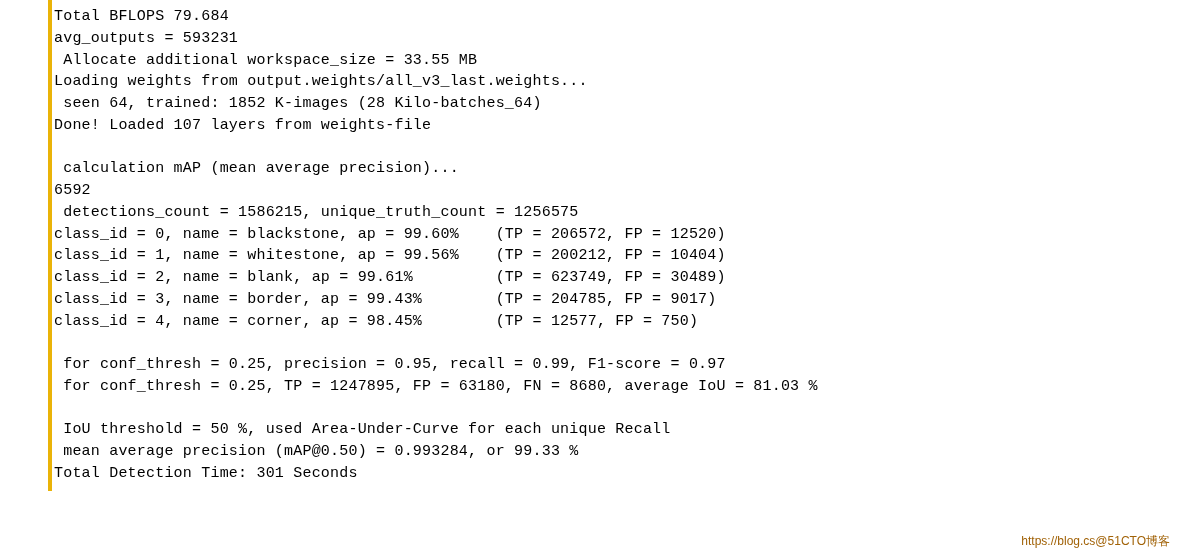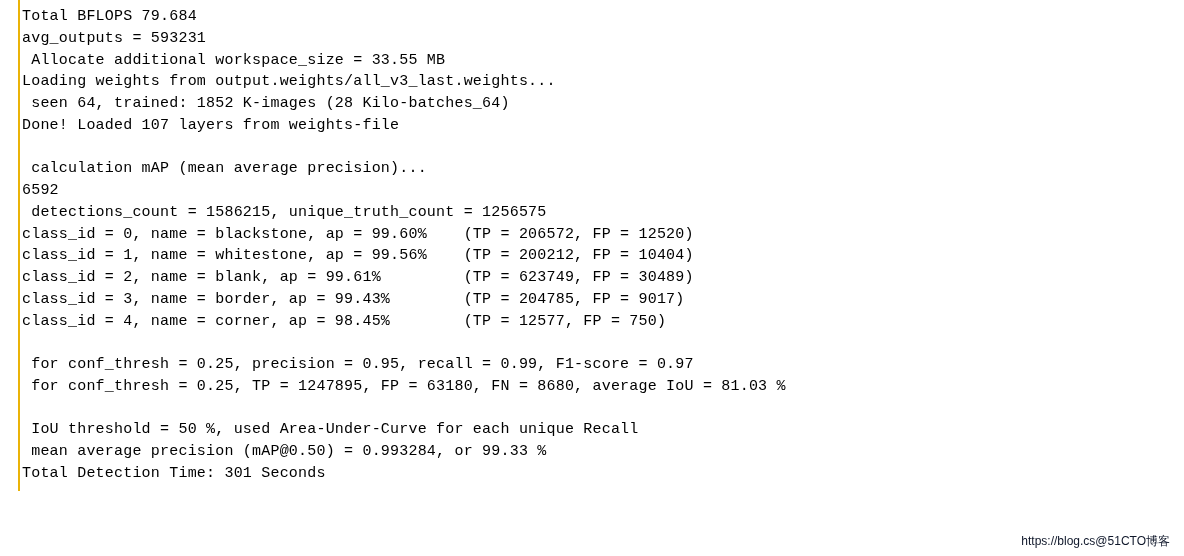--- a/index.html
+++ b/index.html
@@ -13,37 +13,37 @@
       line-height: 1.45;
       background: #ffffff;
       color: #000000;
       width: 1184px;
       height: 556px;
       position: relative;
       overflow: hidden;
     }
     .terminal-output {
       padding: 6px 16px 6px 0;
-      border-left: 2px solid #eab308;
-      margin-left: 18px;
+      border-left: 4px solid #eab308;
+      margin-left: 48px;
       padding-left: 2px;
       white-space: pre;
       letter-spacing: 0.2px;
     }
     .line {
       display: block;
       min-height: 1.45em;
     }
     .watermark {
       position: absolute;
       bottom: 6px;
       right: 14px;
       font-family: Arial, sans-serif;
       font-size: 12px;
-      color: #0f172a;
+      color: #a16207;
     }
   </style>
 </head>
 <body>
 
 <div class="terminal-output" id="terminal-container"><span class="line">Total BFLOPS 79.684</span><span class="line">avg_outputs = 593231</span><span class="line"> Allocate additional workspace_size = 33.55 MB</span><span class="line">Loading weights from output.weights/all_v3_last.weights...</span><span class="line"> seen 64, trained: 1852 K-images (28 Kilo-batches_64)</span><span class="line">Done! Loaded 107 layers from weights-file</span><span class="line">&nbsp;</span><span class="line"> calculation mAP (mean average precision)...</span><span class="line">6592</span><span class="line"> detections_count = 1586215, unique_truth_count = 1256575</span><span class="line">class_id = 0, name = blackstone, ap = 99.60%    (TP = 206572, FP = 12520)</span><span class="line">class_id = 1, name = whitestone, ap = 99.56%    (TP = 200212, FP = 10404)</span><span class="line">class_id = 2, name = blank, ap = 99.61%         (TP = 623749, FP = 30489)</span><span class="line">class_id = 3, name = border, ap = 99.43%        (TP = 204785, FP = 9017)</span><span class="line">class_id = 4, name = corner, ap = 98.45%        (TP = 12577, FP = 750)</span><span class="line">&nbsp;</span><span class="line"> for conf_thresh = 0.25, precision = 0.95, recall = 0.99, F1-score = 0.97</span><span class="line"> for conf_thresh = 0.25, TP = 1247895, FP = 63180, FN = 8680, average IoU = 81.03 %</span><span class="line">&nbsp;</span><span class="line"> IoU threshold = 50 %, used Area-Under-Curve for each unique Recall</span><span class="line"> mean average precision (mAP@0.50) = 0.993284, or 99.33 %</span><span class="line">Total Detection Time: 301 Seconds</span></div>
 
 <div class="watermark">https://blog.cs@51CTO博客</div>
 
 </body></html>

